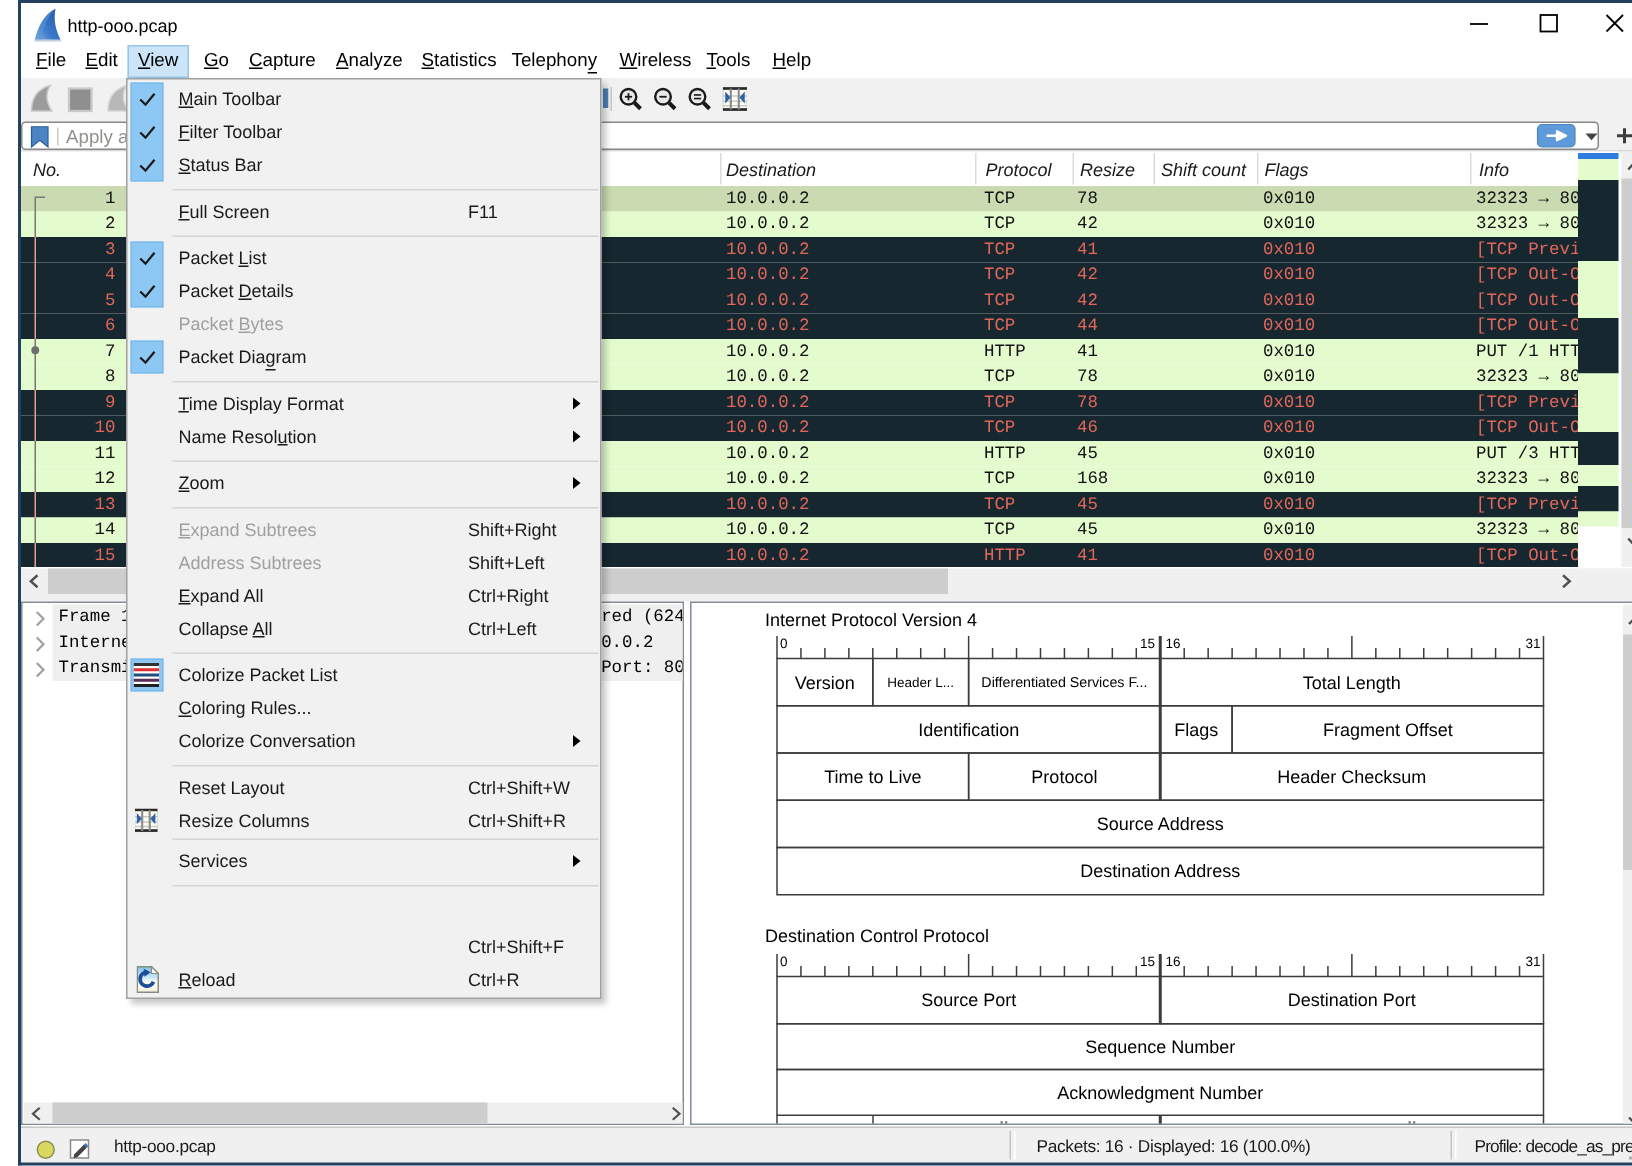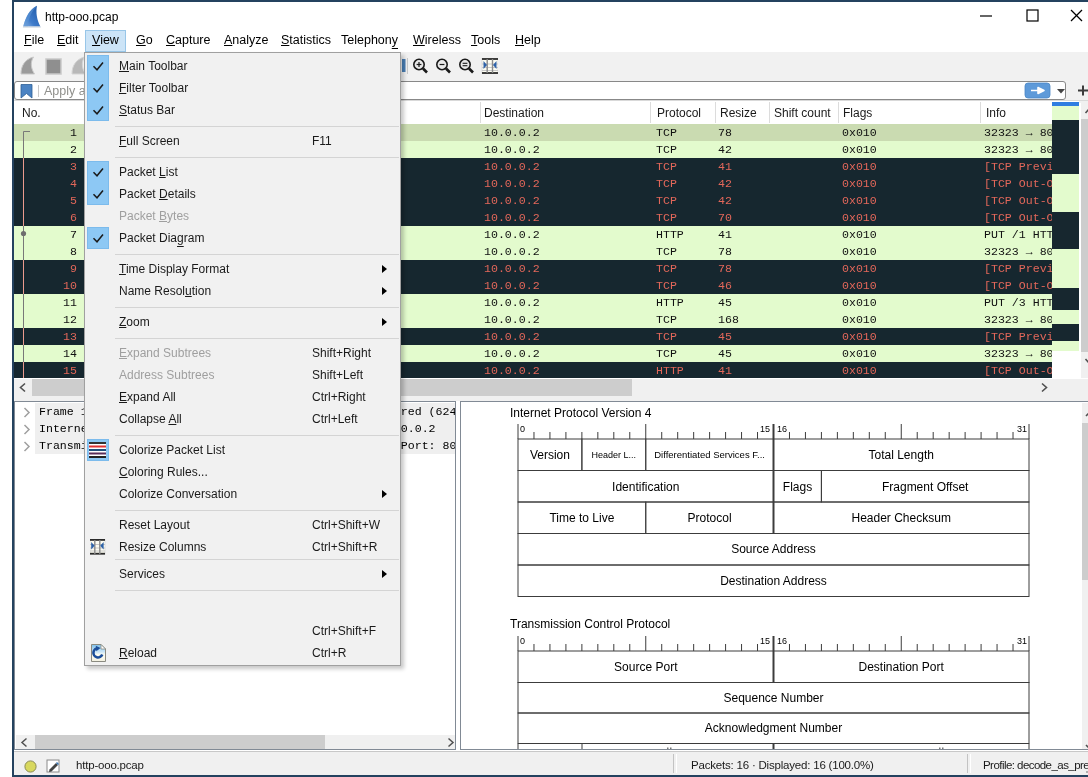--- a/index.html
+++ b/index.html
@@ -16,21 +16,21 @@
 #menubar{left:2px;top:30px;width:1084px;height:22px;background:#fff;}
 .mi{position:absolute;top:3px;height:17px;font-size:12.5px;color:#000;white-space:pre;}
 .mi u{text-decoration:underline;text-underline-offset:1px;}
 #view-btn{left:71px;top:0px;width:41px;height:22px;background:#cce4f7;border:1px solid #98c6e8;box-sizing:border-box;}
 #toolbar{left:2px;top:52px;width:1084px;height:26px;background:#f1f1f1;}
 #filterbar{left:2px;top:78px;width:1084px;height:25px;background:#f1f1f1;}
 #filter-input{left:0px;top:3px;width:1052px;height:19px;background:#fff;border:1px solid #888;border-radius:3px;box-sizing:border-box;}
 #filter-text{left:30px;top:6px;font-size:12.5px;color:#90908c;}
 
 #plist-header{left:2px;top:101px;width:1038px;height:23px;background:#fff;}
-.hdr{position:absolute;top:5px;font-size:12px;color:#1a1a1a;white-space:pre;}
+.hdr{position:absolute;top:5px;font-size:12px;color:#1a1a1a;white-space:pre;font-style:italic;}
 .hdiv{position:absolute;top:1px;height:21px;width:1px;background:#dcdcdc;}
 .prow{position:absolute;left:2px;width:1038px;height:17px;font-family:"Liberation Mono",monospace;font-size:11.6px;line-height:17px;white-space:pre;}
 .g{background:#e3fbcd;color:#111;}
 .g1{background:#cadbb1;color:#111;}
 .d{background:#16272f;color:#e2675a;}
 .cno{position:absolute;left:0;width:63px;text-align:right;}
 .cdst{position:absolute;left:470px;}
 .cpro{position:absolute;left:642px;}
 .clen{position:absolute;left:704px;}
 .cflg{position:absolute;left:828px;}
@@ -178,21 +178,21 @@
   <div class="hdiv" style="left:755px"></div>
   <div class="hdiv" style="left:824px"></div>
   <div class="hdiv" style="left:966px"></div>
 </div>
 
 <div class="prow g1" style="top:124px"><span class="cno">1</span><span class="cdst">10.0.0.2</span><span class="cpro">TCP</span><span class="clen">78</span><span class="cflg">0x010</span><span class="cinf">32323 → 80 [</span></div>
 <div class="prow g" style="top:141px"><span class="cno">2</span><span class="cdst">10.0.0.2</span><span class="cpro">TCP</span><span class="clen">42</span><span class="cflg">0x010</span><span class="cinf">32323 → 80 [</span></div>
 <div class="prow d" style="top:158px"><span class="cno">3</span><span class="cdst">10.0.0.2</span><span class="cpro">TCP</span><span class="clen">41</span><span class="cflg">0x010</span><span class="cinf">[TCP Previou</span></div>
 <div class="prow d" style="top:175px"><span class="cno">4</span><span class="cdst">10.0.0.2</span><span class="cpro">TCP</span><span class="clen">42</span><span class="cflg">0x010</span><span class="cinf">[TCP Out-Of-</span></div>
 <div class="prow d" style="top:192px"><span class="cno">5</span><span class="cdst">10.0.0.2</span><span class="cpro">TCP</span><span class="clen">42</span><span class="cflg">0x010</span><span class="cinf">[TCP Out-Of-</span></div>
-<div class="prow d" style="top:209px"><span class="cno">6</span><span class="cdst">10.0.0.2</span><span class="cpro">TCP</span><span class="clen">70</span><span class="cflg">0x010</span><span class="cinf">[TCP Out-Of-</span></div>
+<div class="prow d" style="top:209px"><span class="cno">6</span><span class="cdst">10.0.0.2</span><span class="cpro">TCP</span><span class="clen">44</span><span class="cflg">0x010</span><span class="cinf">[TCP Out-Of-</span></div>
 <div class="prow g" style="top:226px"><span class="cno">7</span><span class="cdst">10.0.0.2</span><span class="cpro">HTTP</span><span class="clen">41</span><span class="cflg">0x010</span><span class="cinf">PUT /1 HTTP/</span></div>
 <div class="prow g" style="top:243px"><span class="cno">8</span><span class="cdst">10.0.0.2</span><span class="cpro">TCP</span><span class="clen">78</span><span class="cflg">0x010</span><span class="cinf">32323 → 80 [</span></div>
 <div class="prow d" style="top:260px"><span class="cno">9</span><span class="cdst">10.0.0.2</span><span class="cpro">TCP</span><span class="clen">78</span><span class="cflg">0x010</span><span class="cinf">[TCP Previou</span></div>
 <div class="prow d" style="top:277px"><span class="cno">10</span><span class="cdst">10.0.0.2</span><span class="cpro">TCP</span><span class="clen">46</span><span class="cflg">0x010</span><span class="cinf">[TCP Out-Of-</span></div>
 <div class="prow g" style="top:294px"><span class="cno">11</span><span class="cdst">10.0.0.2</span><span class="cpro">HTTP</span><span class="clen">45</span><span class="cflg">0x010</span><span class="cinf">PUT /3 HTTP/</span></div>
 <div class="prow g" style="top:311px"><span class="cno">12</span><span class="cdst">10.0.0.2</span><span class="cpro">TCP</span><span class="clen">168</span><span class="cflg">0x010</span><span class="cinf">32323 → 80 [</span></div>
 <div class="prow d" style="top:328px"><span class="cno">13</span><span class="cdst">10.0.0.2</span><span class="cpro">TCP</span><span class="clen">45</span><span class="cflg">0x010</span><span class="cinf">[TCP Previou</span></div>
 <div class="prow g" style="top:345px"><span class="cno">14</span><span class="cdst">10.0.0.2</span><span class="cpro">TCP</span><span class="clen">45</span><span class="cflg">0x010</span><span class="cinf">32323 → 80 [</span></div>
 <div class="prow d" style="top:362px;height:16px"><span class="cno">15</span><span class="cdst">10.0.0.2</span><span class="cpro">HTTP</span><span class="clen">41</span><span class="cflg">0x010</span><span class="cinf">[TCP Out-Of-</span></div>
 
@@ -256,21 +256,21 @@
           <path d="M8.5 2.5 L4 6.5 L8.5 10.5" fill="none" stroke="#505050" stroke-width="1.5"></path>
         </svg>
     <svg class="abs" style="left:428px;top:1px" width="13" height="13" viewBox="0 0 13 13">
           <path d="M4.5 2.5 L9 6.5 L4.5 10.5" fill="none" stroke="#505050" stroke-width="1.5"></path>
         </svg>
   </div>
 </div>
 
 <div class="abs pane" style="left:448px;top:401px;width:638px;height:349px;overflow:hidden">
   <div class="dgt" style="left:49px;top:4px">Internet Protocol Version 4</div>
-  <div class="dgt" style="left:49px;top:215px">Transmission Control Protocol</div>
+  <div class="dgt" style="left:49px;top:215px">Destination Control Protocol</div>
 
   <svg class="abs" style="left:0;top:0" width="638" height="349" viewBox="0 0 638 349">
     <path d="M72.97 30 V37 M88.94 30 V37 M104.91 30 V37 M120.88 30 V37 M136.84 30 V37 M152.81 30 V37 M168.78 30 V37 M200.72 30 V37 M216.69 30 V37 M232.66 30 V37 M248.62 30 V37 M264.59 30 V37 M280.56 30 V37 M296.53 30 V37 M328.47 30 V37 M344.44 30 V37 M360.41 30 V37 M376.38 30 V37 M392.34 30 V37 M408.31 30 V37 M424.28 30 V37 M456.22 30 V37 M472.19 30 V37 M488.16 30 V37 M504.12 30 V37 M520.09 30 V37 M536.06 30 V37 M552.03 30 V37" stroke="#3c3c3c" stroke-width="1" fill="none"></path>
         <path d="M57.0 22 V37 M184.75 22 V37 M440.25 22 V37 M568.0 22 V37" stroke="#3c3c3c" stroke-width="1" fill="none"></path>
         <line x1="312.5" y1="22" x2="312.5" y2="37" stroke="#3c3c3c" stroke-width="2"></line>
         <text x="59" y="30" font-size="9" fill="#000">0</text>
         <text x="309" y="30" font-size="9" fill="#000" text-anchor="end">15</text>
         <text x="316" y="30" font-size="9" fill="#000">16</text>
         <text x="566" y="30" font-size="9" fill="#000" text-anchor="end">31</text>
         <path d="M72.97 242 V249 M88.94 242 V249 M104.91 242 V249 M120.88 242 V249 M136.84 242 V249 M152.81 242 V249 M168.78 242 V249 M200.72 242 V249 M216.69 242 V249 M232.66 242 V249 M248.62 242 V249 M264.59 242 V249 M280.56 242 V249 M296.53 242 V249 M328.47 242 V249 M344.44 242 V249 M360.41 242 V249 M376.38 242 V249 M392.34 242 V249 M408.31 242 V249 M424.28 242 V249 M456.22 242 V249 M472.19 242 V249 M488.16 242 V249 M504.12 242 V249 M520.09 242 V249 M536.06 242 V249 M552.03 242 V249" stroke="#3c3c3c" stroke-width="1" fill="none"></path>

